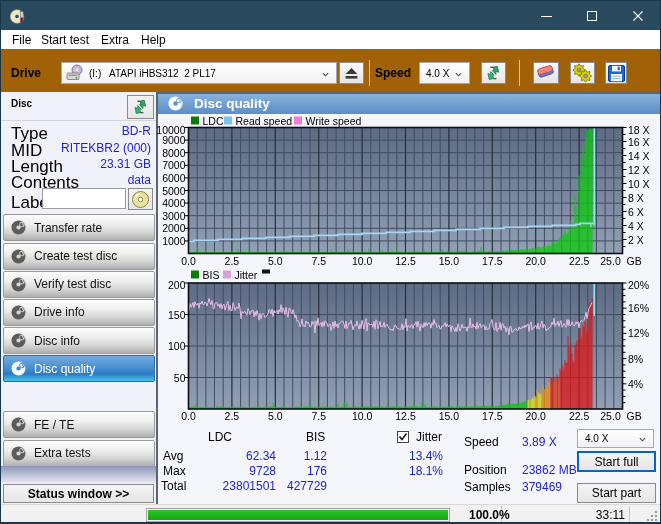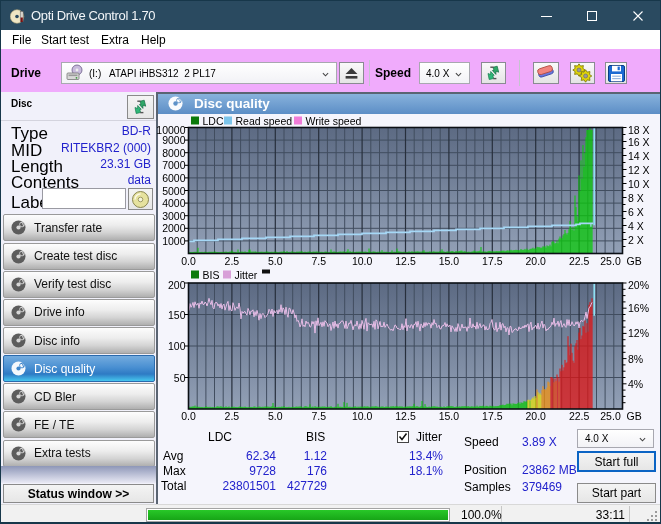--- a/index.html
+++ b/index.html
@@ -6,21 +6,21 @@
 .abs { position:absolute; }
 
 #title { position:absolute; left:0; top:0; width:661px; height:30px; background:#2A4A60; border-top:1px solid #3A5A70; }
 #title .txt { position:absolute; left:31px; top:7px; color:#F2F5F8; font-size:13px; letter-spacing:-0.35px; }
 #title svg.app { position:absolute; left:10px; top:7px; }
 .cap { position:absolute; top:0; width:46px; height:30px; }
 
 #menu { position:absolute; left:1px; top:30px; width:659px; height:19px; background:#FFF; font-size:12px; }
 #menu span { position:absolute; top:3px; }
 
-#tb { position:absolute; left:1px; top:49px; width:659px; height:43px; background:#f0abfc; }
+#tb { position:absolute; left:1px; top:49px; width:659px; height:43px; background:#a16207; }
 .tbtn { position:absolute; top:13px; height:22px; background:linear-gradient(#FAFAFA,#E4E4E4); border:1px solid #8A8A92; display:flex; align-items:center; justify-content:center; }
 .lbl { font-weight:bold; font-size:12px; color:#000; position:absolute; }
 .combo { position:absolute; background:linear-gradient(#FFFFFF,#F2F2F6); border:1px solid #A8A8B0; height:22px; top:13px; font-size:10px; display:flex; align-items:center; }
 .chev { position:absolute; right:7px; top:8px; width:7px; height:7px; }
 .vsep { position:absolute; top:11px; height:26px; width:1px; background:#C4C4CE; }
 
 #left { position:absolute; left:1px; top:92px; width:155px; height:412px; background:#F1F1FA; }
 #left .row { position:absolute; left:10px; font-size:17px; color:#000; }
 #left .val { position:absolute; right:5px; font-size:12px; color:#2222CC; text-align:right; }
 .sbtn { position:absolute; left:2px; width:152px; height:27px; background:linear-gradient(#FDFDFD,#EDEDED 40%,#D4D4D4 70%,#AFAFAF); border:1px solid #9A9A9A; border-radius:2px; font-size:12px; color:#111; display:flex; align-items:center; }
@@ -44,21 +44,20 @@
 #winborder { position:absolute; left:0; top:0; width:661px; height:524px; border:1px solid #17374A; border-bottom:2px solid #17374A; pointer-events:none; z-index:50; }
 </style></head>
 <body>
 <div id="title">
   <svg class="app" width="16" height="17" viewBox="0 0 16 17">
       <circle cx="7" cy="8.5" r="6.8" fill="#EFE6C4" stroke="#B0A478" stroke-width=".6"></circle>
       <circle cx="7" cy="8.5" r="1.8" fill="#2A4A60"></circle>
       <rect x="10.2" y="3.5" width="3" height="10" fill="#D8D4CC" stroke="#555" stroke-width=".5"></rect>
       <rect x="10.6" y="9.5" width="2.2" height="4.5" fill="#7A1010"></rect>
     </svg>
-  <span class="txt">Opti Drive Control 1.70</span>
   <svg class="cap" style="left:523px" viewBox="0 0 46 30">
       <path d="M18 15.5h11" stroke="#FFF" stroke-width="1"></path>
     </svg>
   <svg class="cap" style="left:569px" viewBox="0 0 46 30">
       <rect x="18.5" y="10.5" width="9" height="9" fill="none" stroke="#FFF" stroke-width="1"></rect>
     </svg>
   <svg class="cap" style="left:615px" viewBox="0 0 46 30">
       <path d="M18.5 10.5l9 9M27.5 10.5l-9 9" stroke="#FFF" stroke-width="1.1"></path>
     </svg>
 </div>
@@ -223,31 +222,20 @@
     <div class="sbtn sel" style="top:263.1px">
       <span class="sic">
         <svg width="17" height="17" viewBox="0 0 17 17">
           <circle cx="8.5" cy="8.5" r="7" fill="#F4F8FC"></circle>
           <circle cx="8.5" cy="8.5" r="2.1" fill="#3E86CC"></circle>
           <path d="M11 3a6 6 0 0 1 2.6 4" stroke="#3E86CC" stroke-width="1" fill="none"></path>
           <circle cx="12" cy="5.5" r="2.4" fill="none" stroke="#3E86CC" stroke-width=".9"></circle>
         </svg>
       </span>
       <span>Disc quality</span>
-    </div>
-    <div class="sbtn" style="top:291.3px">
-      <span class="sic">
-        <svg width="17" height="17" viewBox="0 0 17 17">
-          <circle cx="8.5" cy="8.5" r="7" fill="#5C5C5C"></circle>
-          <circle cx="8.5" cy="8.5" r="2.1" fill="#D6D6D6"></circle>
-          <path d="M11 3a6 6 0 0 1 2.6 4" stroke="#D6D6D6" stroke-width="1" fill="none"></path>
-          <circle cx="12" cy="5.5" r="2.4" fill="none" stroke="#D6D6D6" stroke-width=".9"></circle>
-        </svg>
-      </span>
-      <span>CD Bler</span>
     </div>
     <div class="sbtn" style="top:319.4px">
       <span class="sic">
         <svg width="17" height="17" viewBox="0 0 17 17">
           <circle cx="8.5" cy="8.5" r="7" fill="#5C5C5C"></circle>
           <circle cx="8.5" cy="8.5" r="2.1" fill="#D6D6D6"></circle>
           <path d="M11 3a6 6 0 0 1 2.6 4" stroke="#D6D6D6" stroke-width="1" fill="none"></path>
           <circle cx="12" cy="5.5" r="2.4" fill="none" stroke="#D6D6D6" stroke-width=".9"></circle>
         </svg>
       </span>
@@ -403,21 +391,21 @@
       </svg>
   </div>
   <div class="btn" style="left:419px; top:357px; width:79px; height:21px; border:2px solid #0B64C4;">Start full</div>
   <div class="btn" style="left:419px; top:389px; width:79px; height:20px;">Start part</div>
 </div>
 <div id="status">
   <div class="scell" style="left:142px; width:360px;">
     <div class="abs" style="left:4px; top:1.5px; width:304px; height:14px; border:1px solid #A4A4A4; background:#FFF;">
       <div class="abs" style="left:1px; top:1px; width:300px; height:10px; background:linear-gradient(#28C828,#17A517);"></div>
     </div>
-    <span style="position:absolute; left:319px; top:2px;">100.0%</span>
+    <span style="position:absolute; left:327px; top:2px;font-weight:bold;">100.0%</span>
   </div>
   <div class="scell" style="left:503px; width:127px;">
       <span style="position:absolute; right:4px; top:2px;">33:11</span>
     </div>
   <svg class="abs" style="left:646px; top:5px;" width="13" height="13" viewBox="0 0 13 13">
       <g fill="#9A9A9A">
         <rect x="9" y="9" width="2" height="2"></rect>
         <rect x="9" y="5" width="2" height="2"></rect>
         <rect x="9" y="1" width="2" height="2"></rect>
         <rect x="5" y="9" width="2" height="2"></rect>

